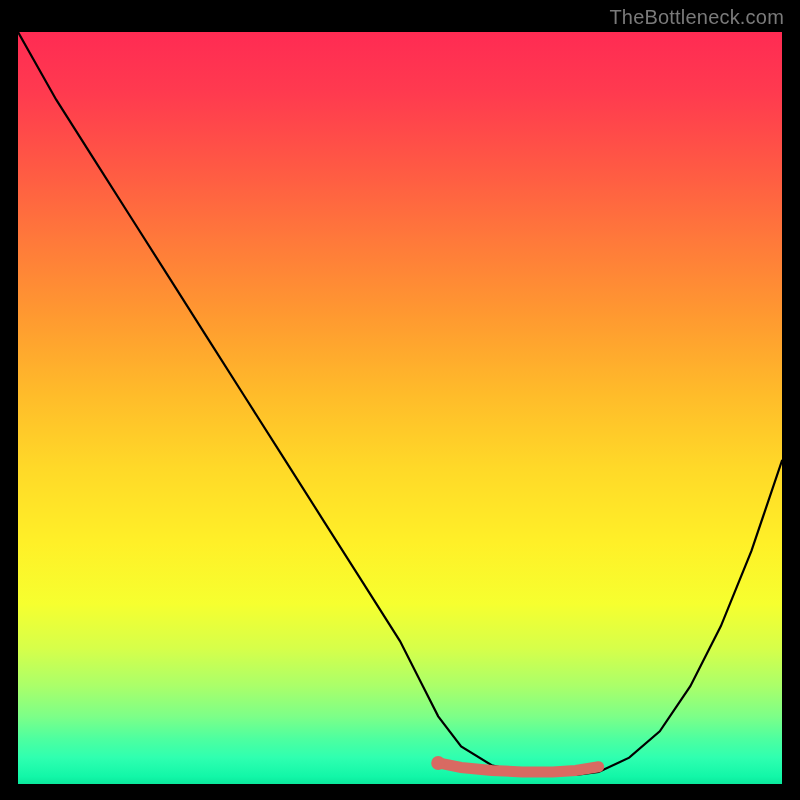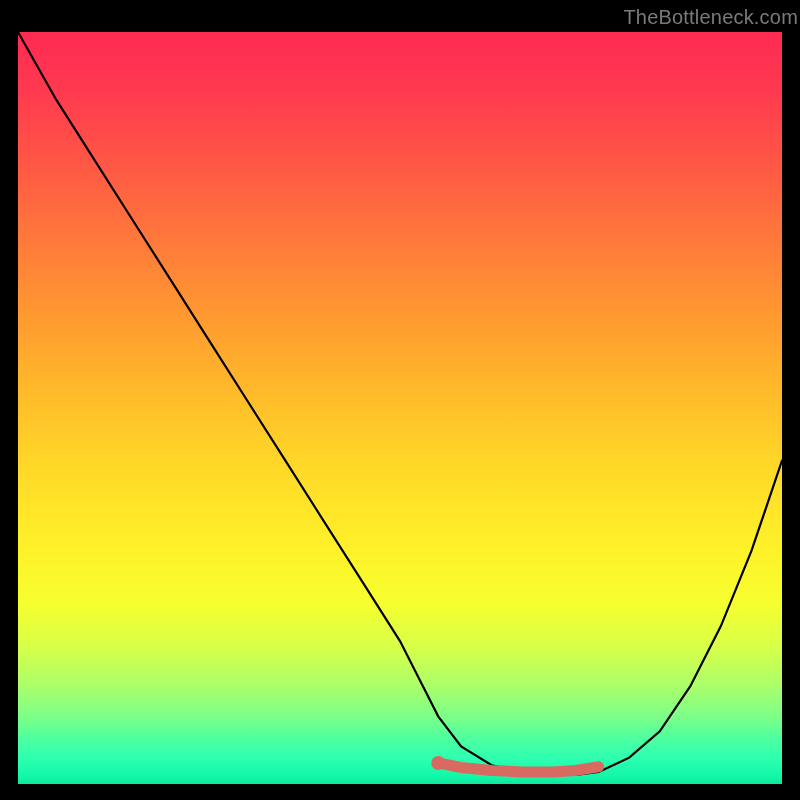--- a/index.html
+++ b/index.html
@@ -48,21 +48,21 @@
       #7dff88 91%,
       #4dffa0 94%,
       #2fffb0 96.5%,
       #12f7a8 99%,
       #0be89c 100%
     );
   }
   .watermark {
     position: absolute;
     top: 6px;
-    right: 2px;
+    right: 16px;
     color: #7a7a7a;
     font-size: 20px;
     font-weight: 500;
     letter-spacing: 0.2px;
     user-select: none;
   }
 </style>
 </head>
 <body>
 

